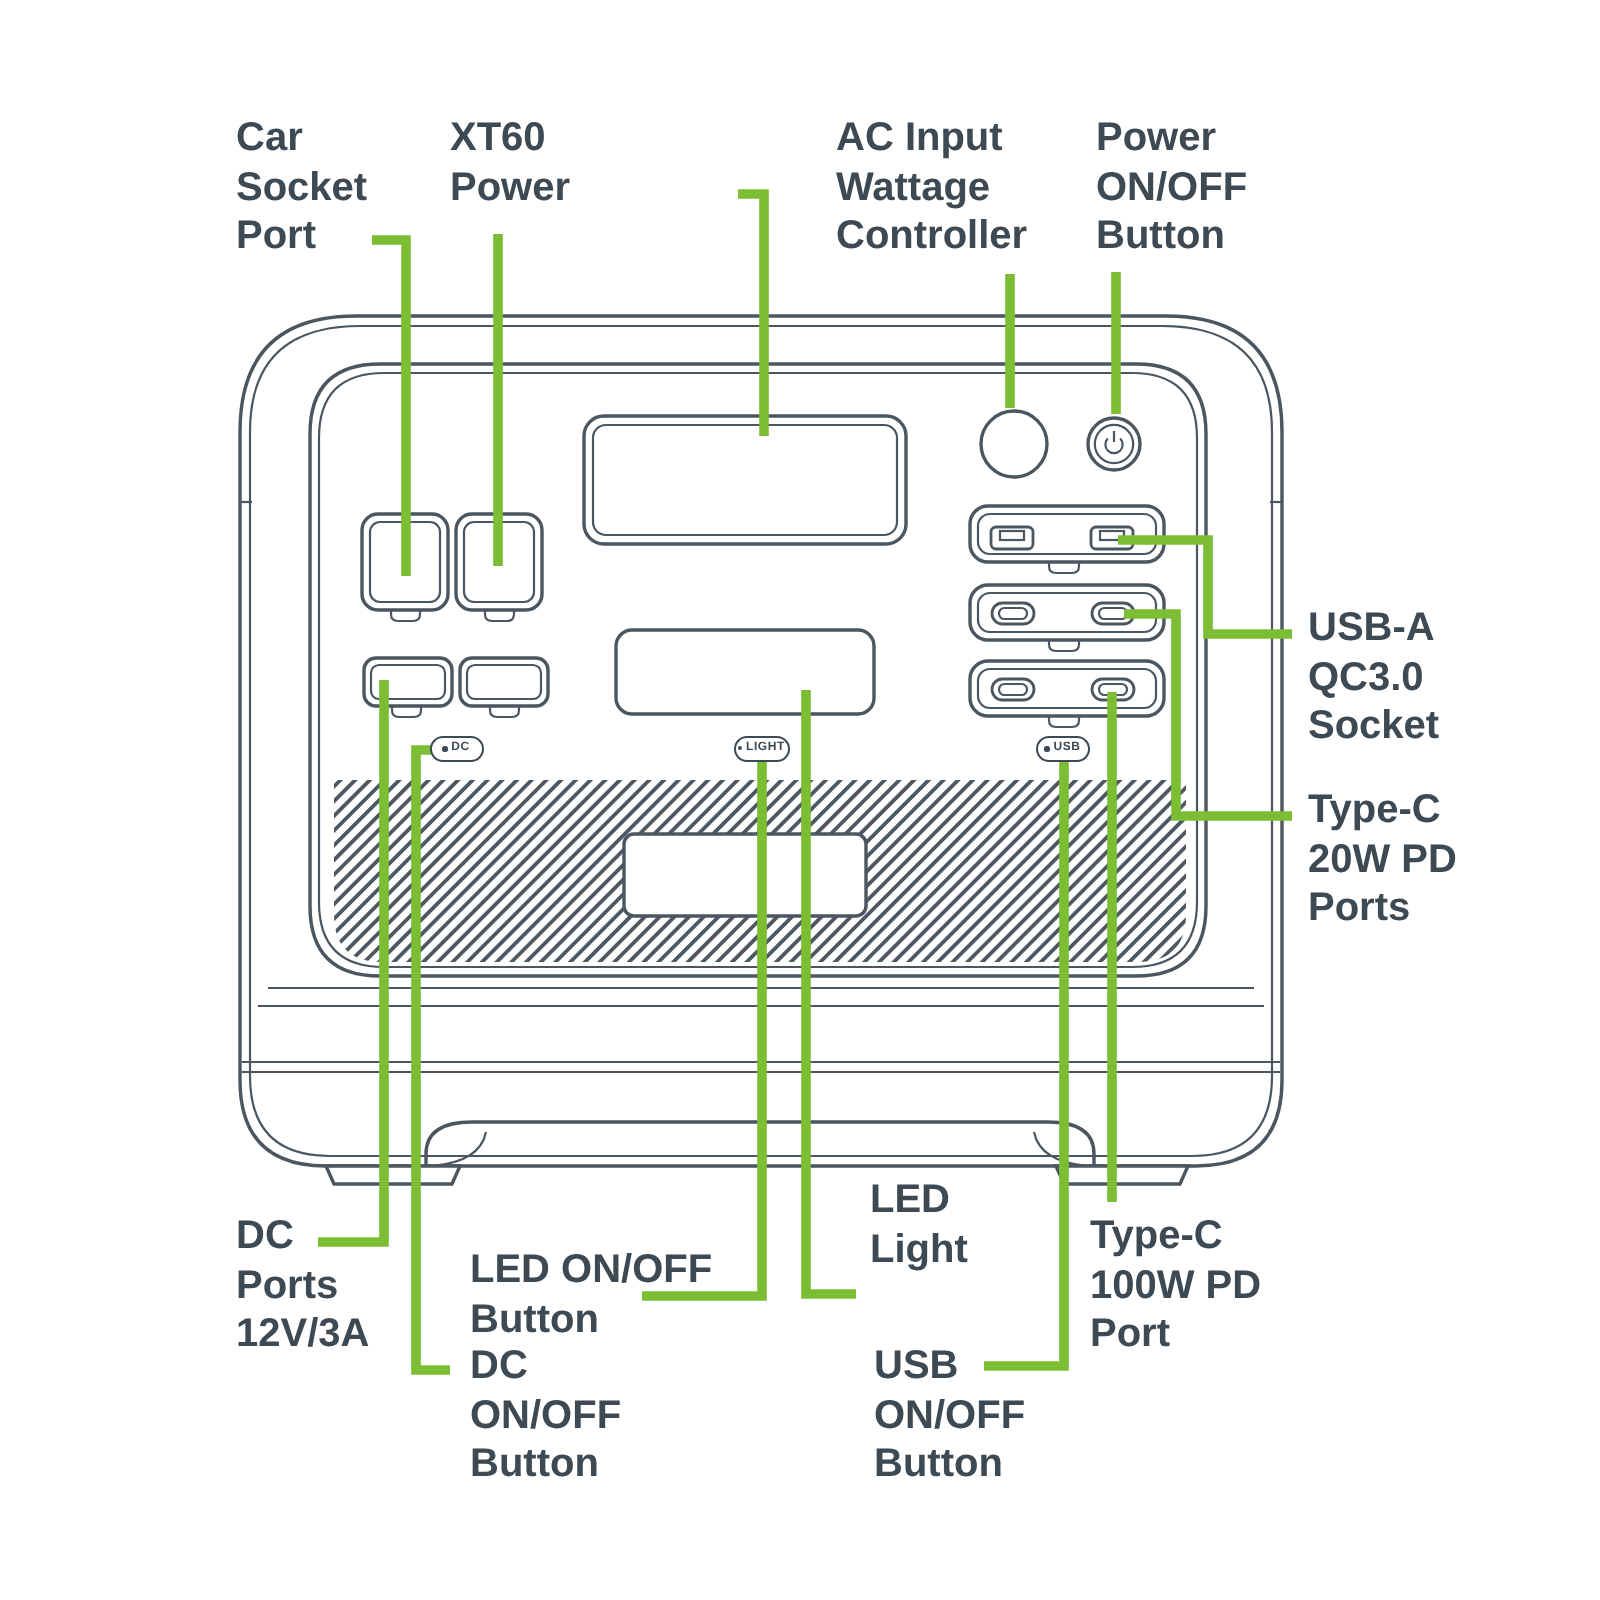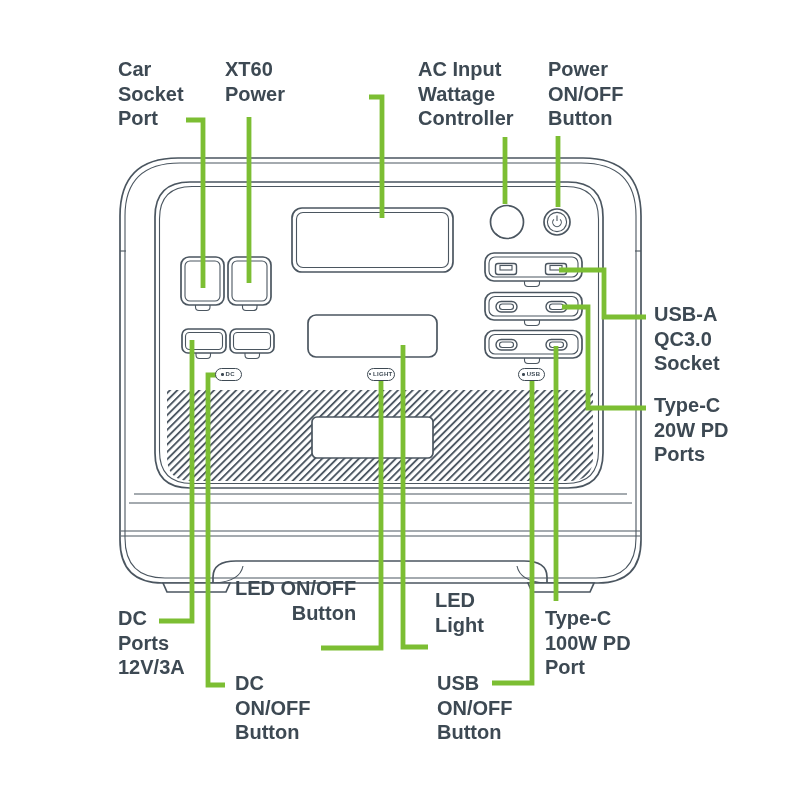--- a/index.html
+++ b/index.html
@@ -174,21 +174,21 @@
 Button</div>
   <div class="label" style="left:654px;top:302px;">USB-A
 QC3.0
 Socket</div>
   <div class="label" style="left:654px;top:393px;">Type-C
 20W PD
 Ports</div>
   <div class="label" style="left:118px;top:606px;">DC
 Ports
 12V/3A</div>
-  <div class="label" style="left:235px;top:576px;text-align:right;">LED ON/OFF
+  <div class="label" style="left:235px;top:623px;">LED ON/OFF
 Button</div>
   <div class="label" style="left:235px;top:671px;">DC
 ON/OFF
 Button</div>
   <div class="label" style="left:435px;top:574px;margin-top:14px;">LED
 Light</div>
   <div class="label" style="left:437px;top:671px;">USB
 ON/OFF
 Button</div>
   <div class="label" style="left:545px;top:606px;">Type-C

